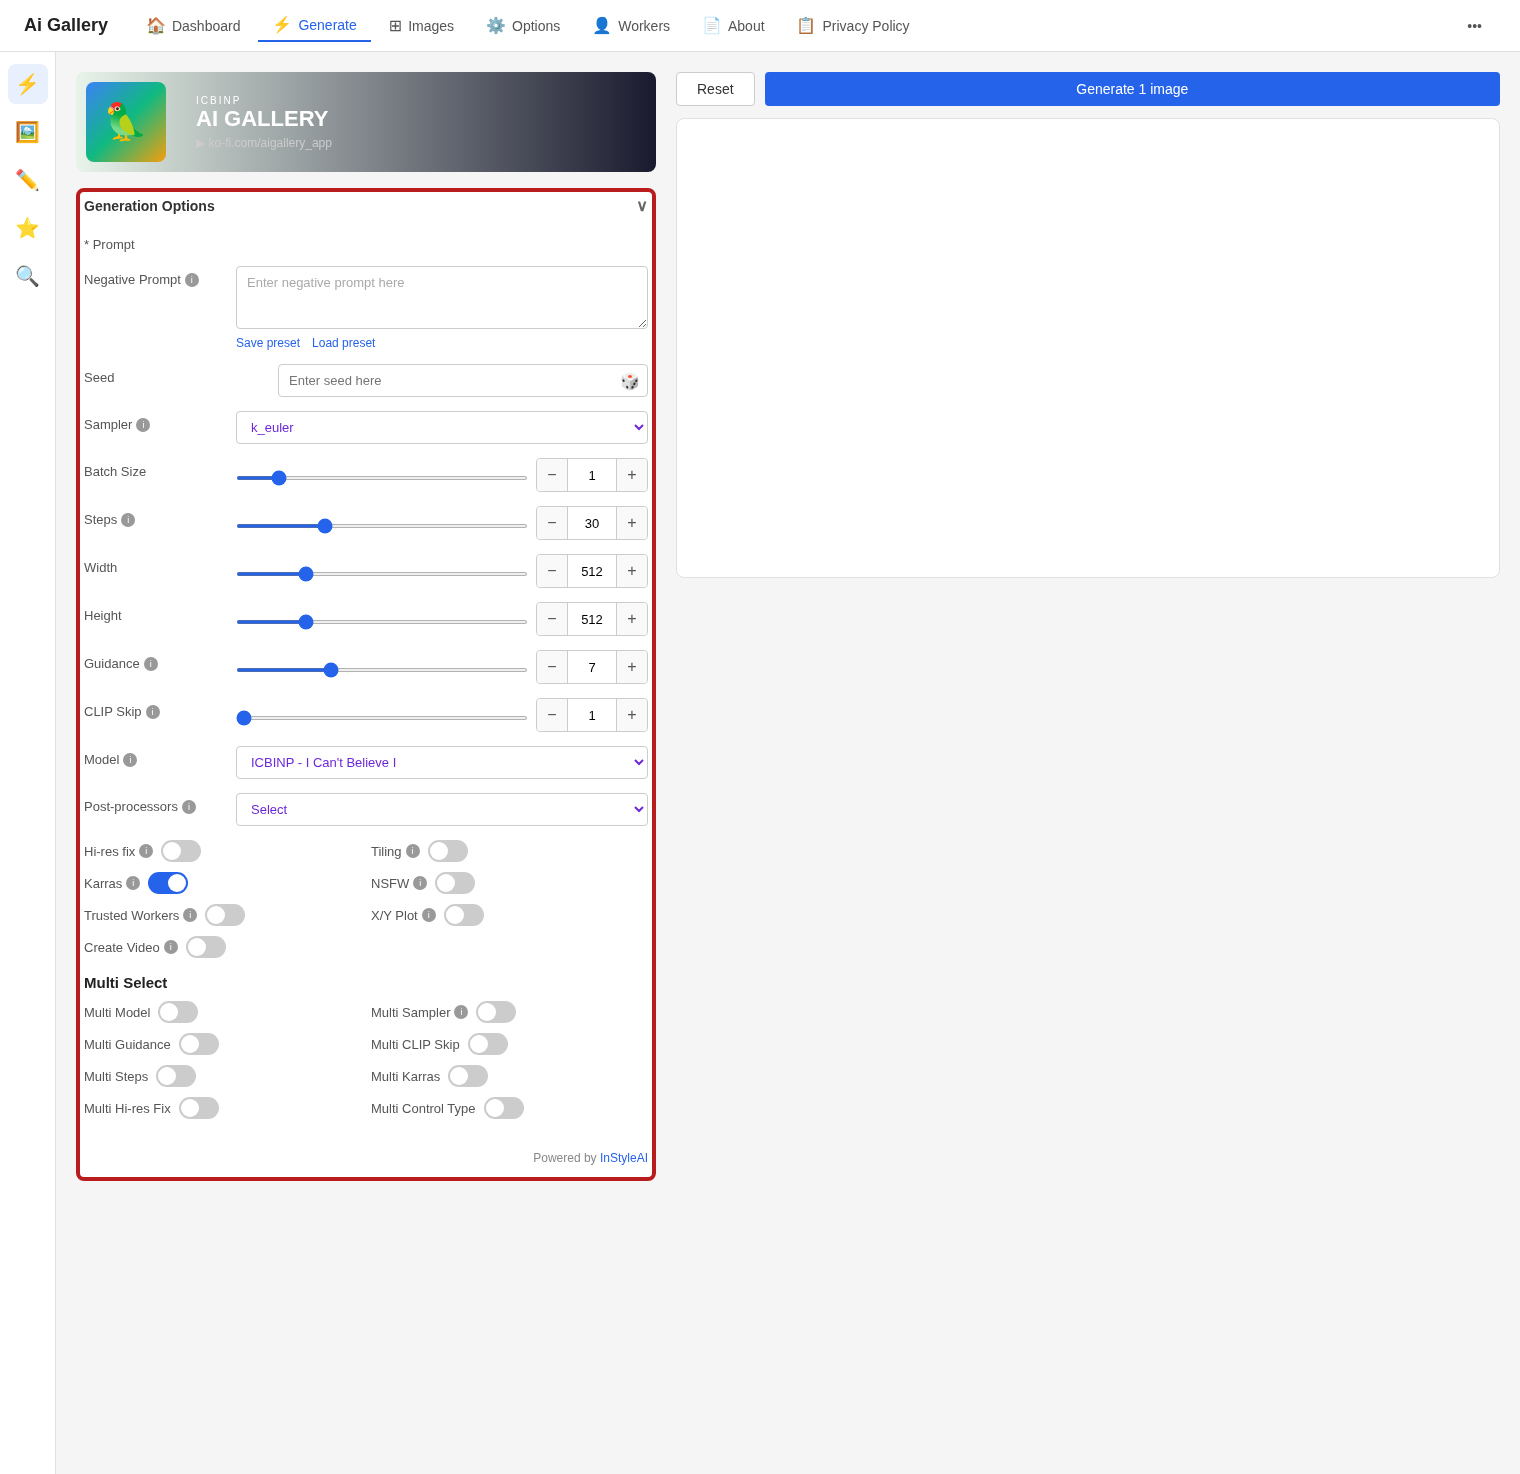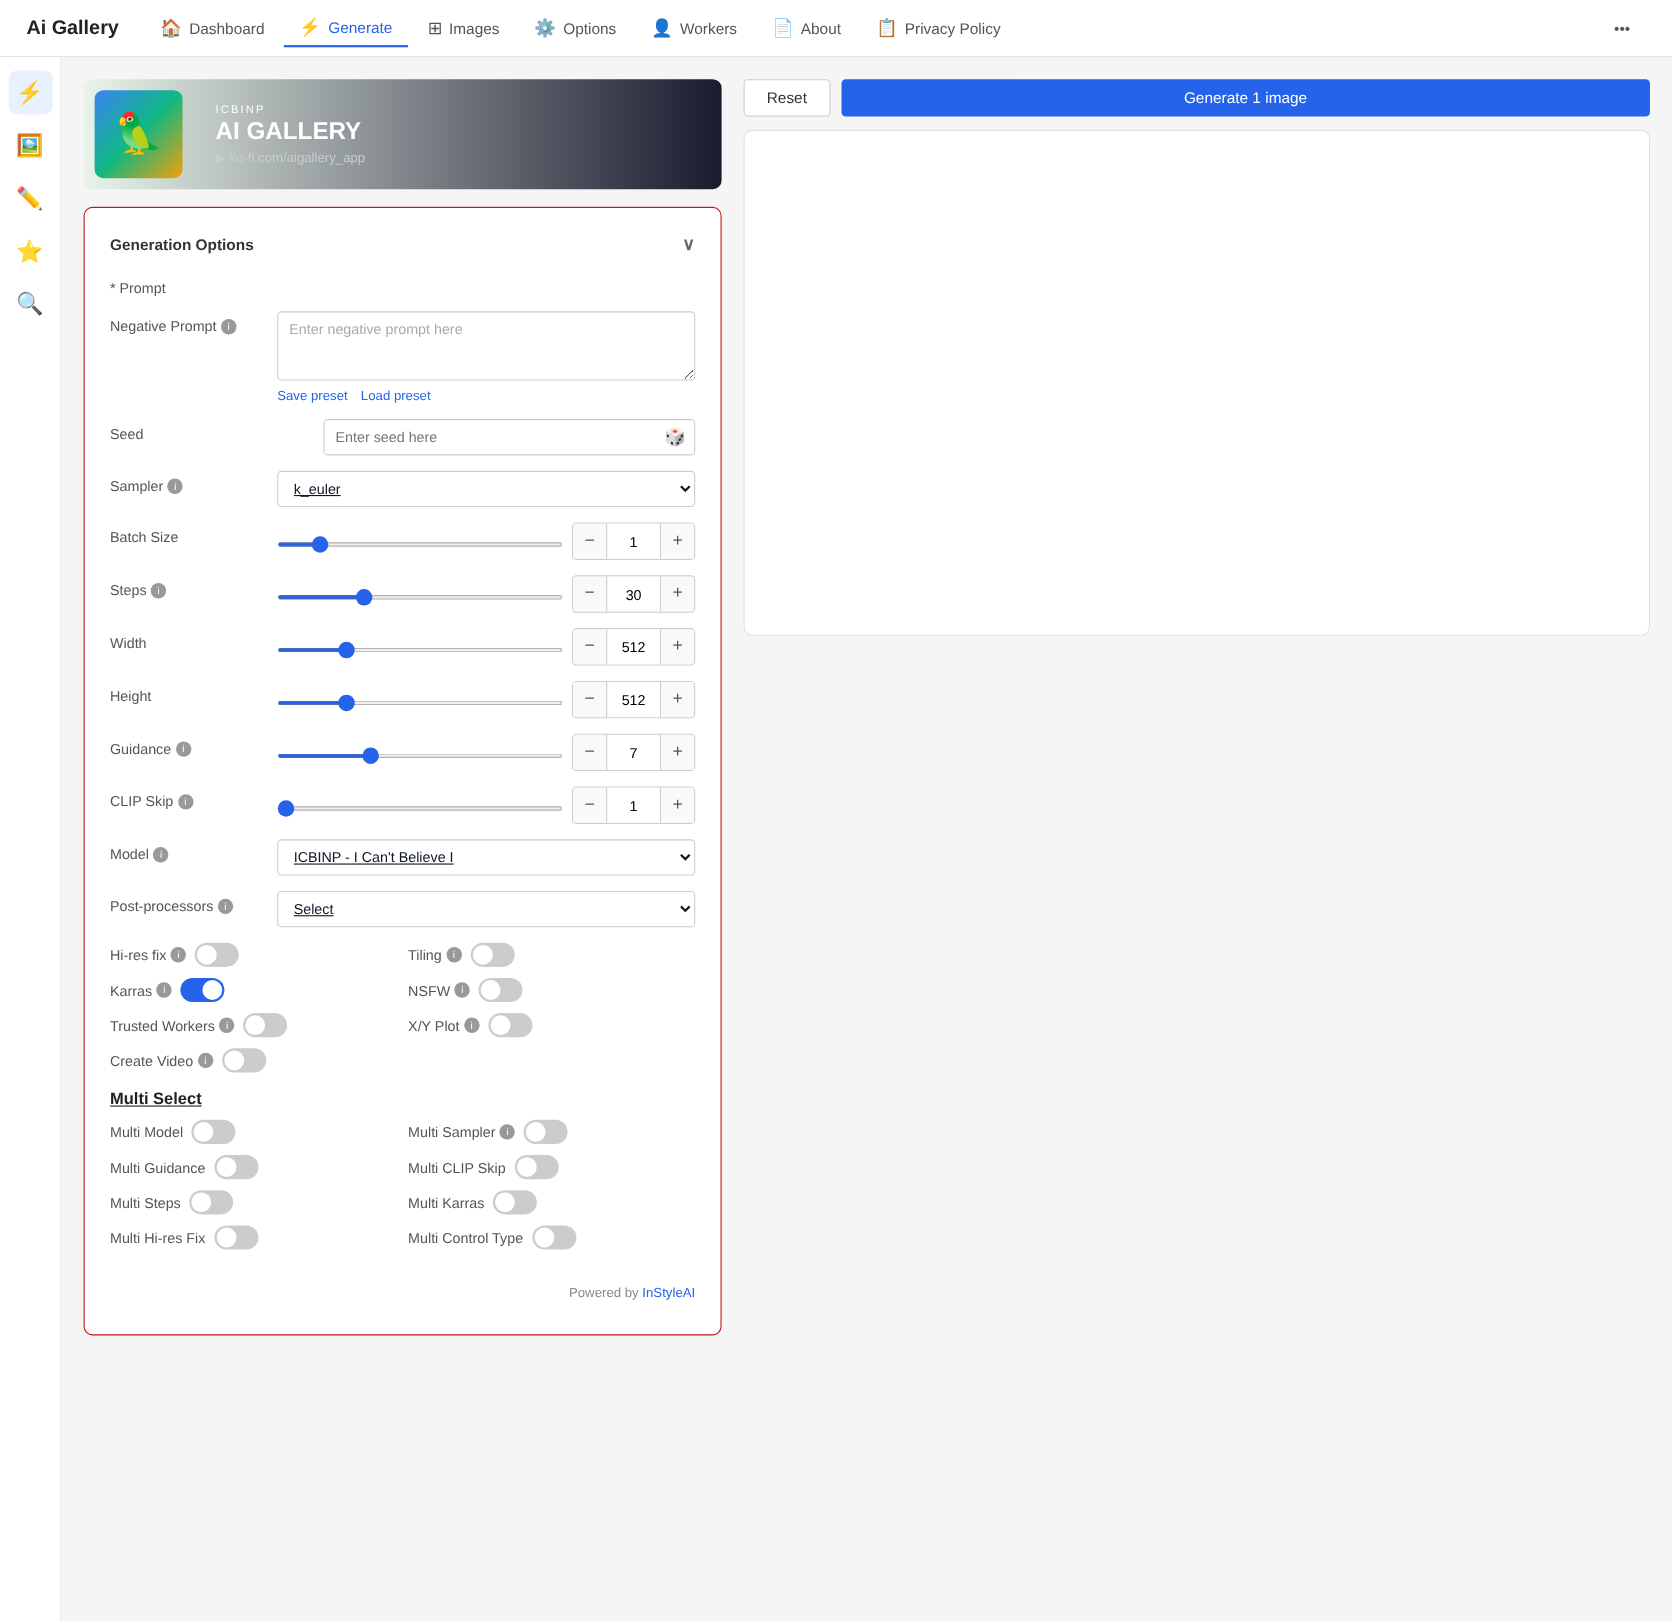--- a/index.html
+++ b/index.html
@@ -50,21 +50,21 @@
       border-radius: 8px; margin: 10px; display: flex; align-items: center; justify-content: center;
       font-size: 36px;
     }
     .banner-text {
       color: #fff; font-size: 18px; font-weight: 700; text-align: center; flex: 1;
       padding: 0 20px;
     }
     .banner-sub { font-size: 12px; color: #ccc; margin-top: 4px; }
 
     
-    .options-card { background: #fff; border-radius: 8px; padding: 23px; border: 1px solid #b91c1c; }
+    .options-card { background: #fff; border-radius: 8px; padding: 4px; border: 4px solid #b91c1c; }
     .options-header {
       display: flex; justify-content: space-between; align-items: center;
       font-size: 14px; font-weight: 600; margin-bottom: 16px; color: #333;
     }
     .collapse-icon { color: #666; cursor: pointer; font-size: 16px; }
 
     
     .form-row { display: flex; align-items: flex-start; margin-bottom: 14px; gap: 12px; }
     .form-label {
       width: 140px; min-width: 140px; font-size: 13px; color: #555; padding-top: 6px;
@@ -93,23 +93,22 @@
     .seed-input-wrap { position: relative; margin-left: 42px; }
     .seed-input-wrap input { padding-right: 36px; }
     .seed-dice {
       position: absolute; right: 8px; top: 50%; transform: translateY(-50%);
       font-size: 16px; cursor: pointer; color: #888;
     }
 
     
     select.select-field {
       width: 100%; border: 1px solid #ccc; border-radius: 4px; padding: 7px 10px;
-      font-size: 13px; color: #0f172a; background: #fff; appearance: auto; outline: none;
+      font-size: 13px; color: #6d28d9; background: #fff; appearance: auto; outline: none;
       cursor: pointer;
-      text-decoration: underline;
     }
 
     
     .slider-row { display: flex; align-items: center; gap: 8px; }
     .slider-wrap { flex: 1; }
     input[type="range"] {
       width: 100%; height: 4px; cursor: pointer; accent-color: #2563eb;
     }
     .number-input-group { display: flex; align-items: center; border: 1px solid #ccc; border-radius: 4px; overflow: hidden; }
     .num-btn {
@@ -137,21 +136,21 @@
     
     .toggle-grid { display: grid; grid-template-columns: 1fr 1fr; gap: 10px; margin-bottom: 10px; }
     .toggle-item { display: flex; align-items: center; gap: 8px; }
     .toggle-label { font-size: 13px; color: #555; display: flex; align-items: center; gap: 4px; }
 
     
     .model-select-wrap { position: relative; }
     .model-select-wrap select { appearance: auto; }
 
     
-    .section-title { font-size: 15px; font-weight: 700; color: #222; margin: 16px 0 10px; text-decoration: underline; }
+    .section-title { font-size: 15px; font-weight: 700; color: #222; margin: 16px 0 10px; }
 
     
     .action-bar { display: flex; gap: 10px; margin-bottom: 12px; }
     .btn-reset {
       padding: 8px 20px; border: 1px solid #ccc; background: #fff; border-radius: 4px;
       font-size: 14px; cursor: pointer; color: #333;
     }
     .btn-generate {
       flex: 1; padding: 8px 20px; background: #2563eb; color: #fff; border: none;
       border-radius: 4px; font-size: 14px; cursor: pointer; font-weight: 500;

